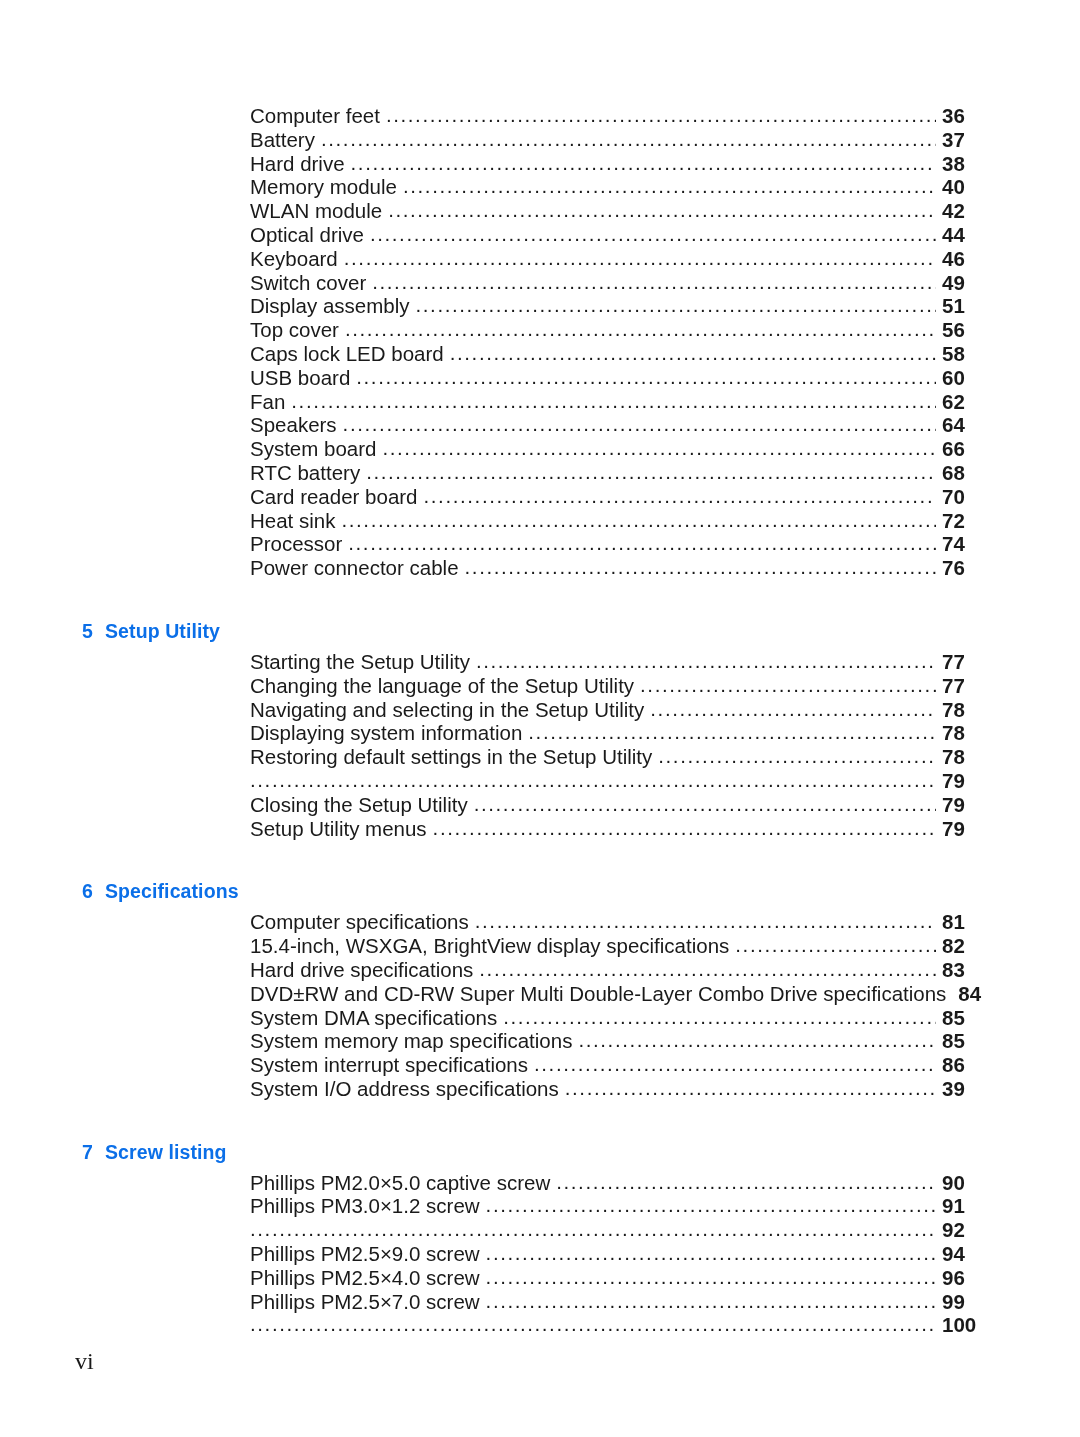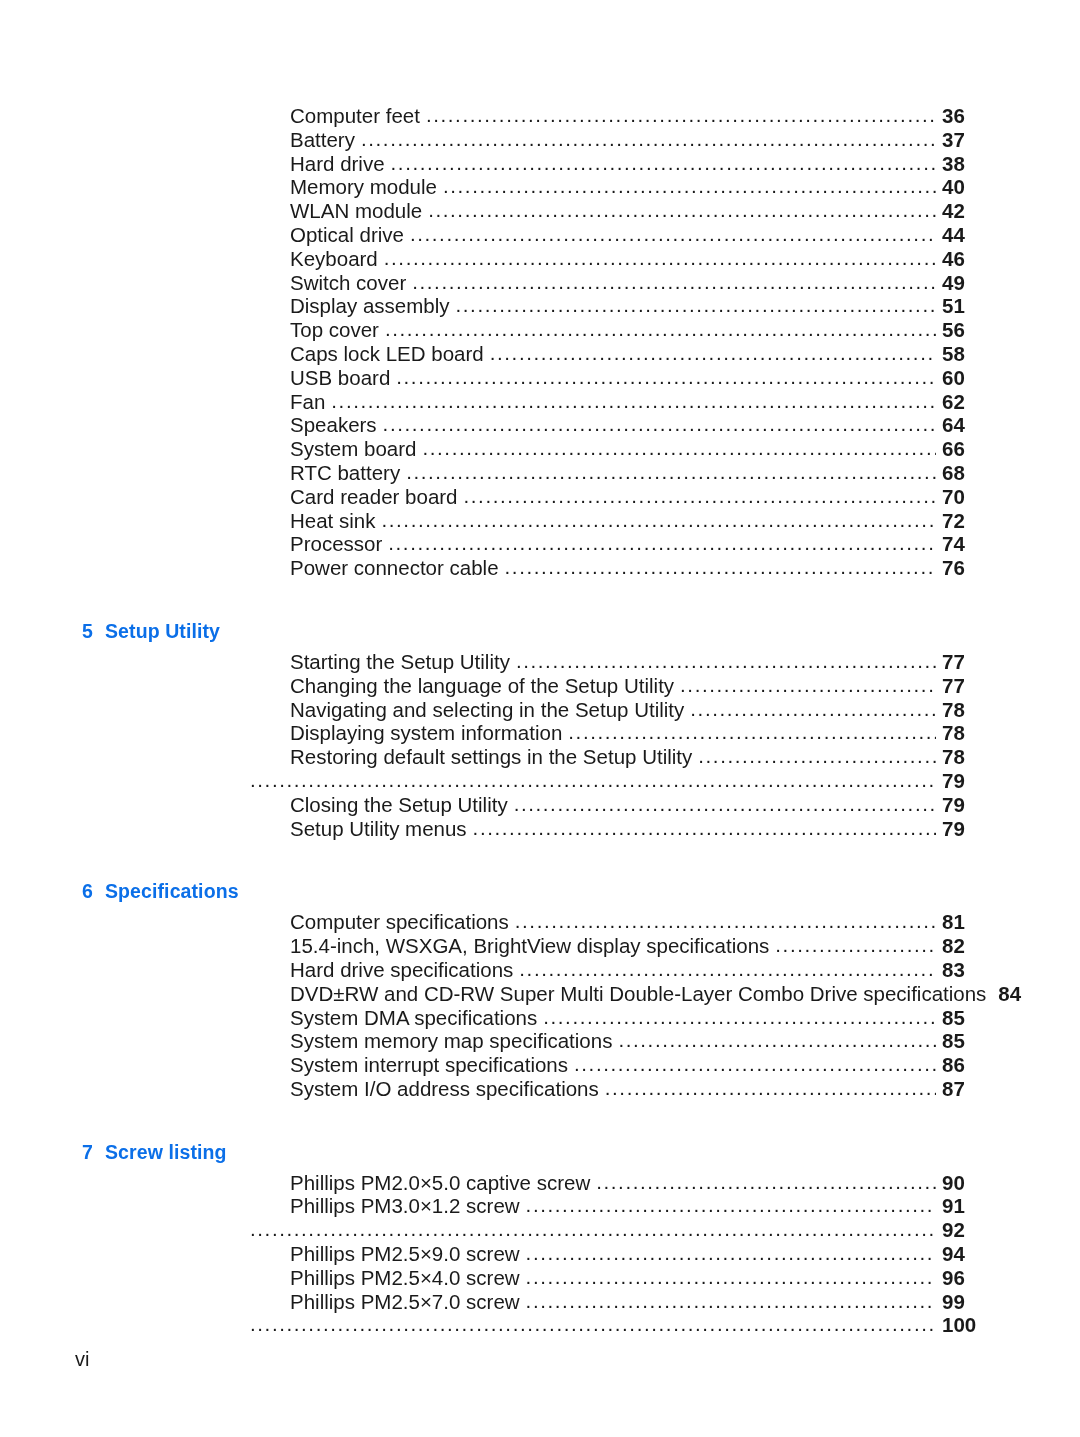--- a/index.html
+++ b/index.html
@@ -56,21 +56,20 @@
     display: flex;
     align-items: baseline;
     font-size: 20.5px;
     line-height: 23.8px;
     color: #1a1a1a;
     white-space: nowrap;
   }
   .entry .label {
     flex: 0 0 auto;
     padding-right: 6px;
-    margin-left: 40px;
   }
   .entry .leader {
     flex: 1 1 auto;
     overflow: hidden;
     white-space: nowrap;
     color: #1a1a1a;
     font-size: 20.5px;
     letter-spacing: 1.6px;
     position: relative;
     top: -1px;
@@ -81,23 +80,23 @@
     text-align: left;
     padding-left: 6px;
     font-weight: bold;
   }
 
   
   .folio {
     position: absolute;
     left: 75px;
     top: 1348px;
-    font-size: 20px;
+    font-size: 24px;
     color: #1a1a1a;
-    font-family: Liberation Sans, sans-serif;
+    font-family: Liberation Serif, serif;
   }
 </style>
 </head>
 <body>
 
 <div class="page">
   <div class="toc-body" id="toc-body">
       <div style="height: 104px;"></div>
       <div class="entries">
         <div class="entry">
@@ -286,21 +285,21 @@
           <span class="pageno">85</span>
         </div>
         <div class="entry">
           <span class="label">System interrupt specifications</span>
           <span class="leader">............................................................................................................................................................................................................................</span>
           <span class="pageno">86</span>
         </div>
         <div class="entry">
           <span class="label">System I/O address specifications</span>
           <span class="leader">............................................................................................................................................................................................................................</span>
-          <span class="pageno">87</span>
+          <span class="pageno">39</span>
         </div>
       </div>
       <div class="gap-before-heading"></div>
       <div class="section-heading" style="color: rgb(11, 111, 232);">
         <span class="sec-num">7</span>
         <span class="sec-title">Screw listing</span>
       </div>
       <div class="gap-after-heading"></div>
       <div class="entries">
         <div class="entry">

